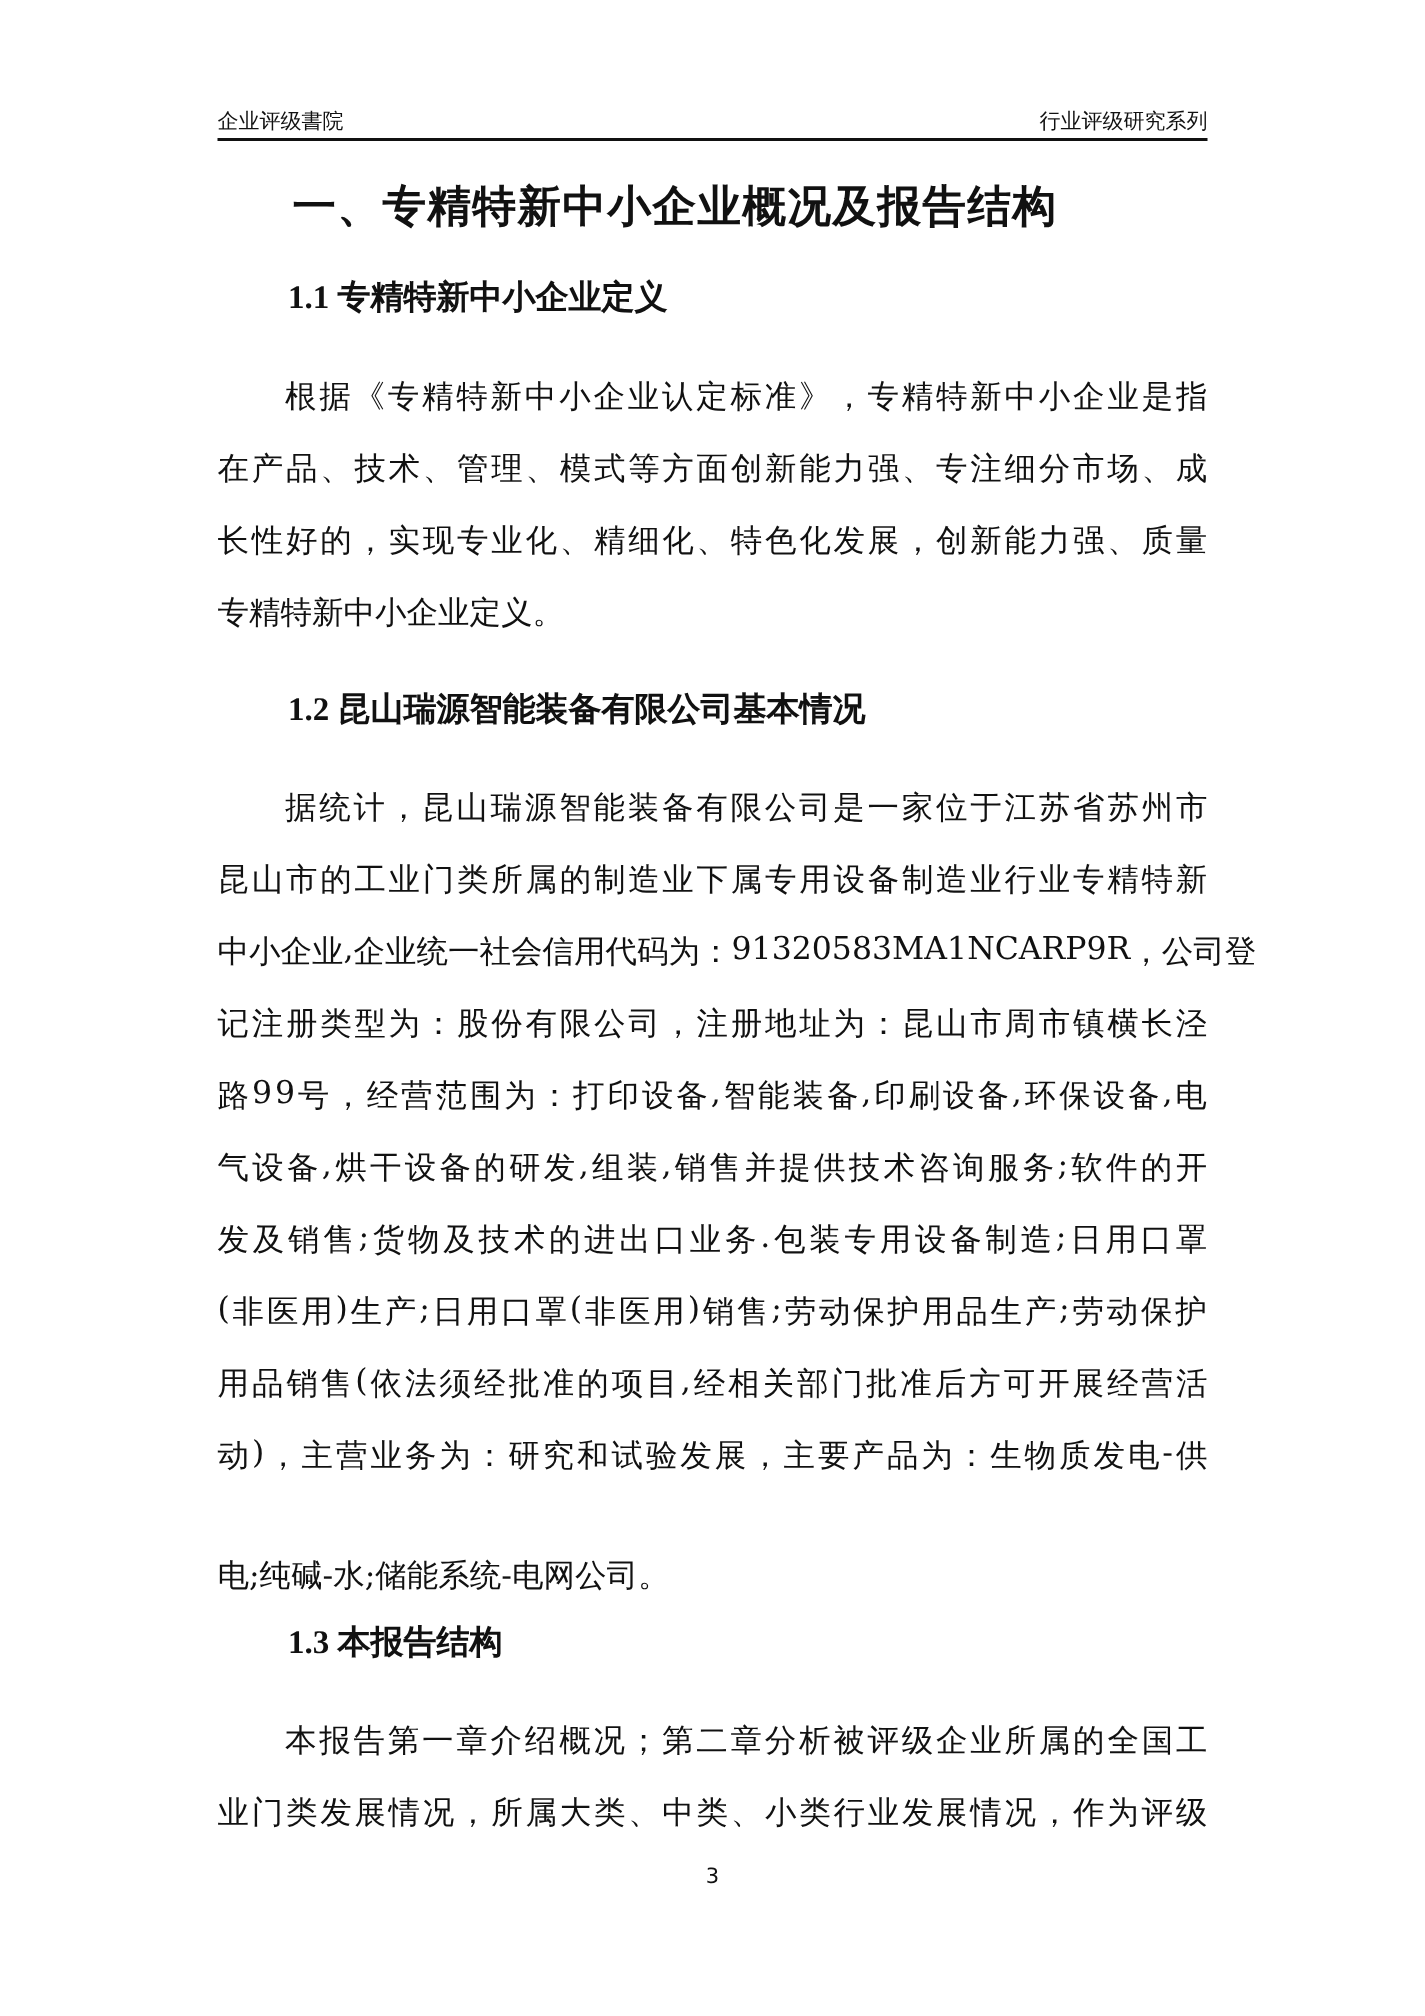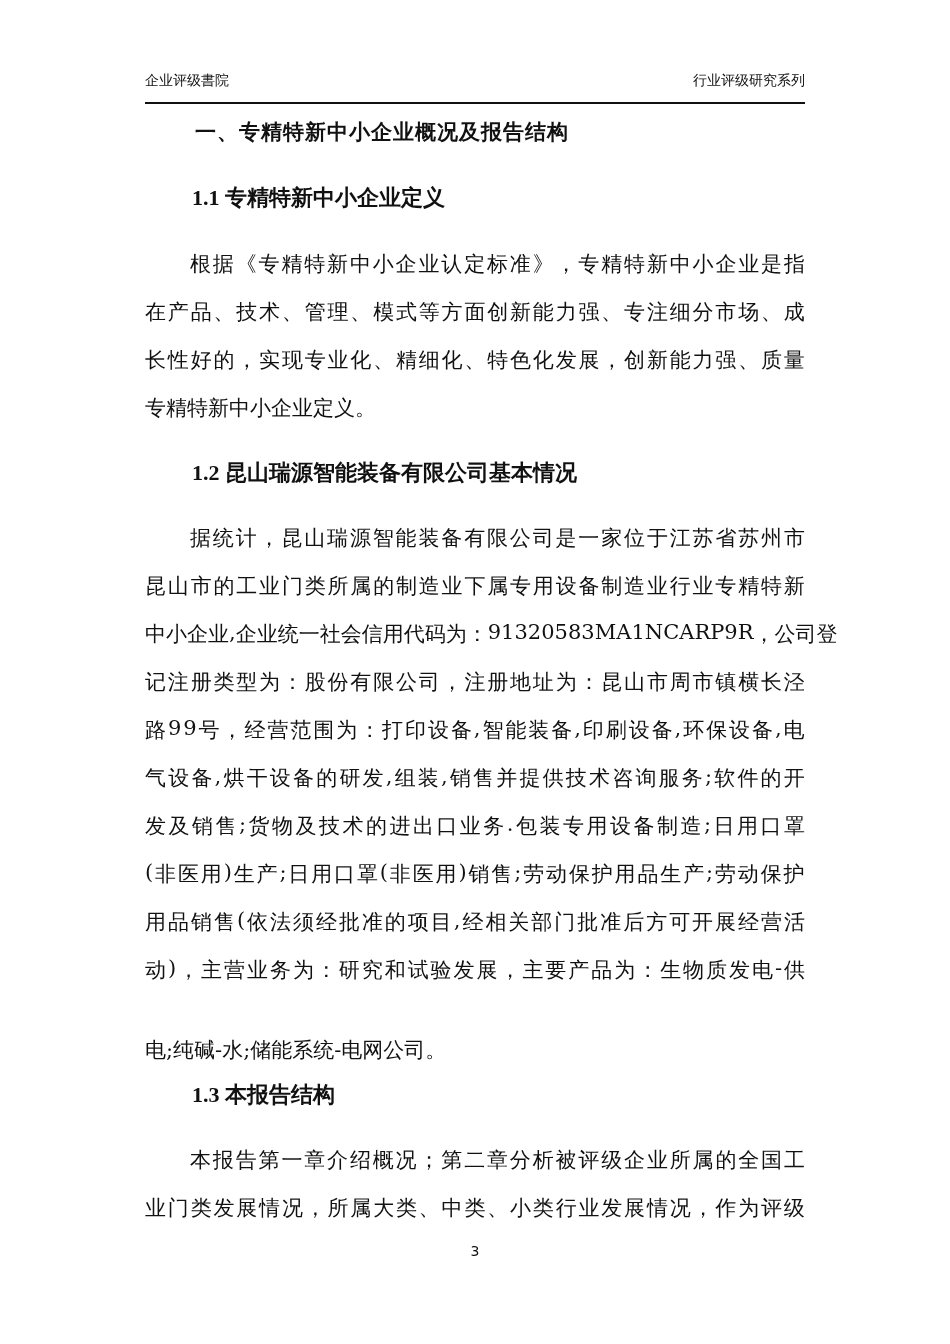--- a/index.html
+++ b/index.html
@@ -1,22 +1,22 @@
 <!DOCTYPE html>
 <html><head>
   <meta charset="utf-8">
   <style>
     html, body { margin: 0; padding: 0; background: #ffffff; }
     body { width: 950px; height: 1344px; position: relative; overflow: hidden;
            font-family: "DejaVu Serif", "Liberation Serif", serif; color: #111111; }
     .header { position: absolute; left: 145px; right: 145px; top: 66px; height: 24px;
               border-bottom: 2px solid #111; display: flex; justify-content: space-between;
               align-items: flex-end; font-family: "DejaVu Sans", "Liberation Sans", sans-serif;
-              font-size: 14px; padding-bottom: 12px; }
-    .h1 { position: absolute; left: 195px; top: 118px; font-size: 21px; font-weight: bold;
+              font-size: 14px; padding-bottom: 2px; }
+    .h1 { position: absolute; left: 195px; top: 118px; font-size: 29px; font-weight: bold;
           font-family: "DejaVu Sans", "Liberation Sans", sans-serif; letter-spacing: 1px; }
     .h2 { position: absolute; left: 192px; font-size: 22px; font-weight: bold;
           font-family: Liberation Serif, serif; }
     .line { position: absolute; left: 145px; width: 660px; font-size: 21px; white-space: nowrap;
             display: flex; justify-content: space-between; }
     .line.indent { left: 190px; width: 615px; }
     .line.last { justify-content: flex-start; }
     .pagenum { position: absolute; top: 1243px; left: 0; width: 950px; text-align: center;
                font-size: 14px; font-family: "DejaVu Sans", "Liberation Sans", sans-serif; }
   </style>

